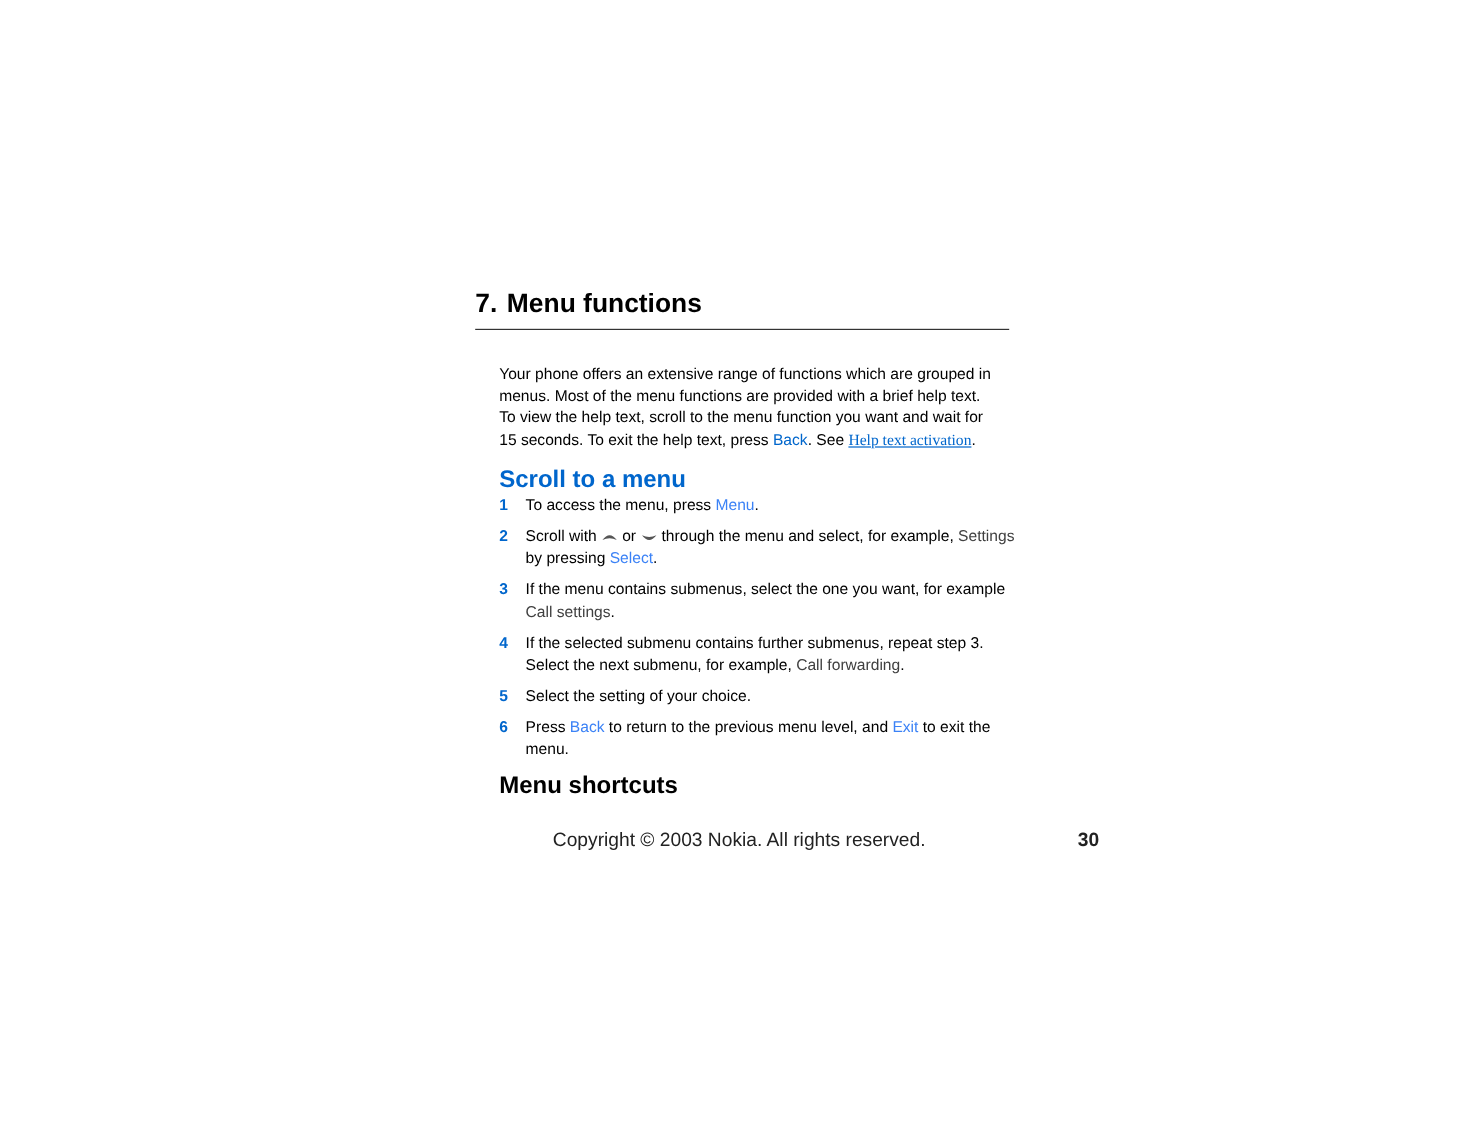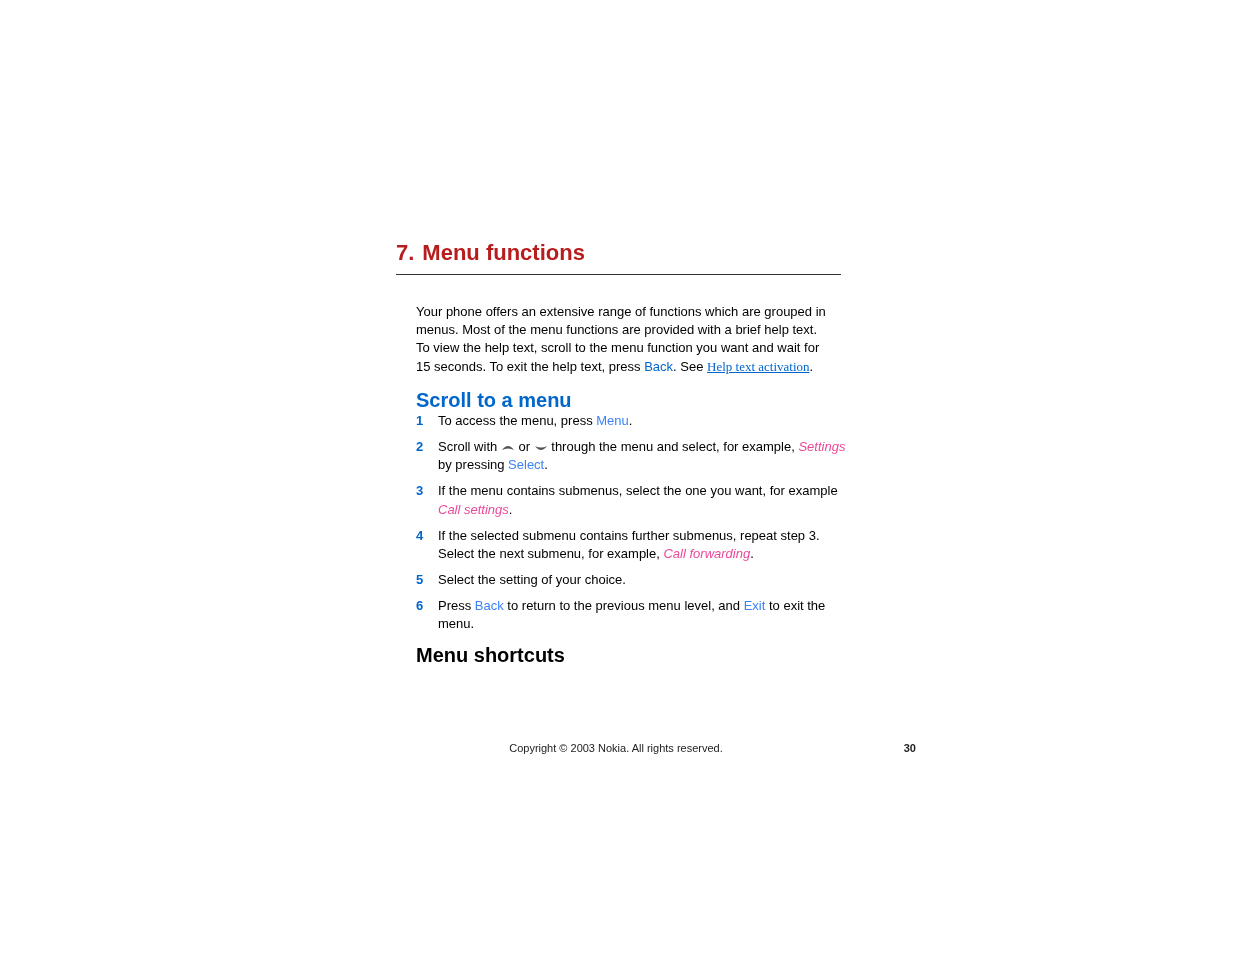--- a/index.html
+++ b/index.html
@@ -12,21 +12,21 @@
     height: 954px;
     position: relative;
   }
   .page {
     position: absolute;
     left: 396px;
     top: 240px;
     width: 500px;
   }
   .chapter-title {
-    color: #b91c1c;
+    color: #000000;
     font-size: 22px;
     font-weight: bold;
     margin: 0 0 4px 0;
     padding-bottom: 8px;
     border-bottom: 1.5px solid #333;
     width: 445px;
   }
   .chapter-title .num {
     margin-right: 8px;
   }
@@ -75,39 +75,38 @@
     width: 22px;
     flex-shrink: 0;
   }
   .step-text {
     flex: 1;
   }
   .step-text .key {
     color: #3b82f6;
   }
   .step-text .em {
-    color: #ec4899;
-    font-style: italic;
+    color: #404040;
   }
   .arrow-icon {
     display: inline-block;
     vertical-align: middle;
   }
   .para {
     margin-left: 20px;
     font-size: 13px;
     line-height: 1.4;
     width: 418px;
   }
   .footer {
     position: absolute;
     left: 396px;
-    top: 742px;
+    top: 692px;
     width: 520px;
-    font-size: 11px;
+    font-size: 16px;
     color: #222;
   }
   .footer-text {
     display: inline-block;
     width: 440px;
     text-align: center;
   }
   .footer-pagenum {
     float: right;
     font-weight: bold;

